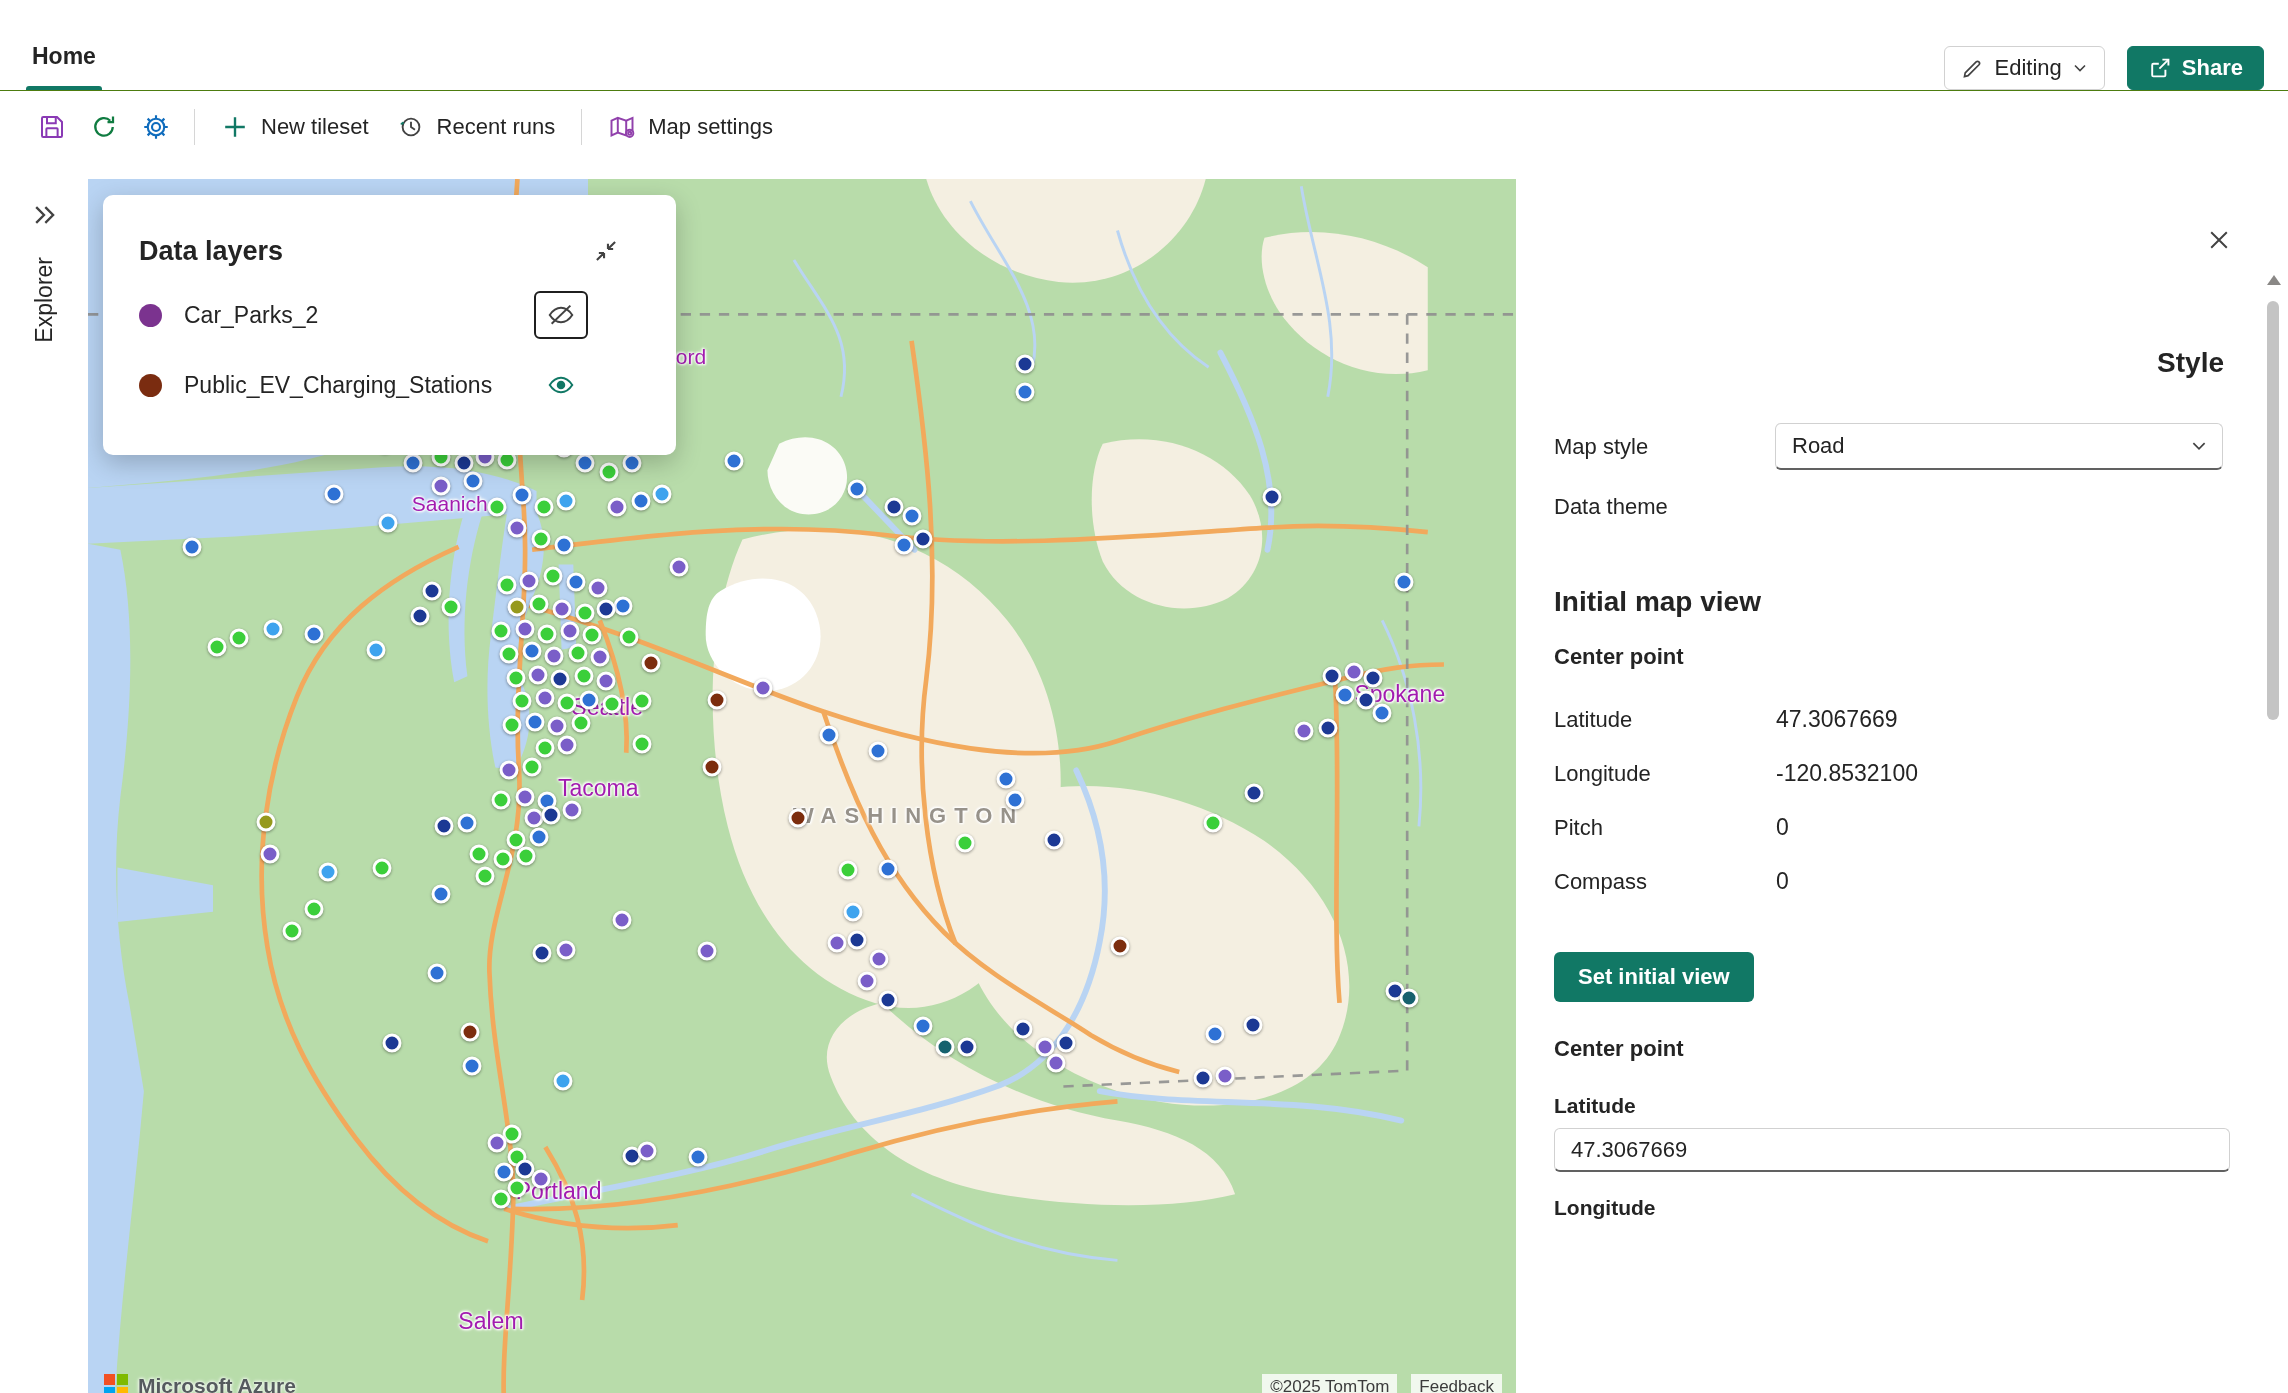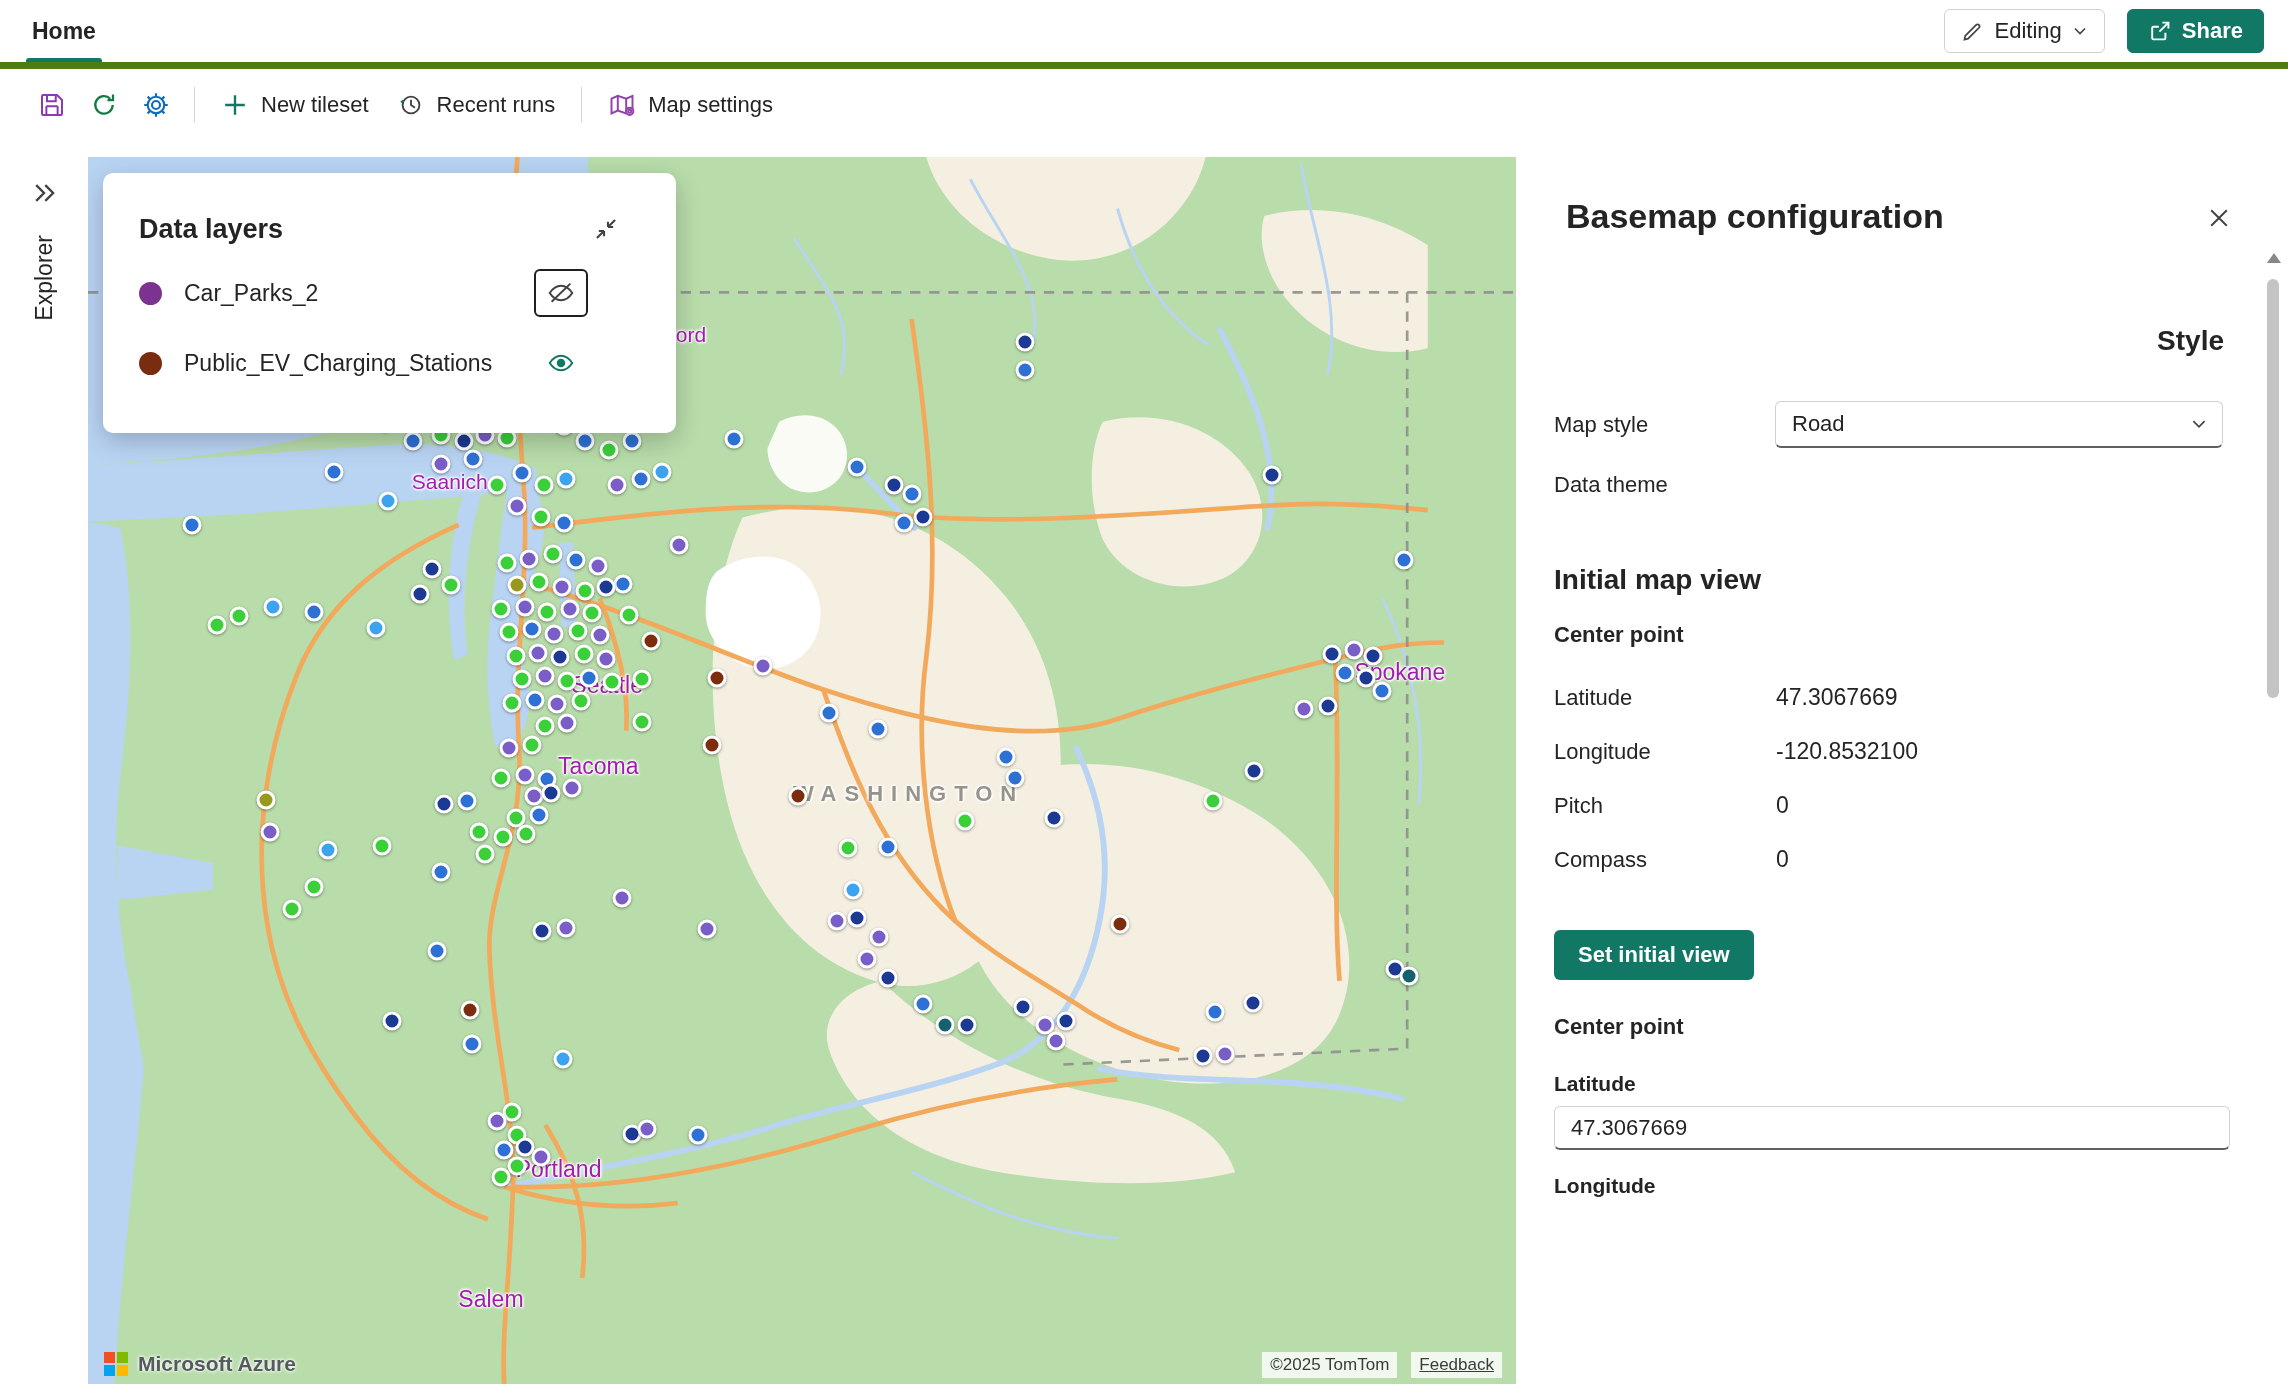--- a/index.html
+++ b/index.html
@@ -1,22 +1,22 @@
 <!DOCTYPE html>
 <html><head>
 <meta charset="utf-8">
 <style>
   html,body{margin:0;padding:0;width:2288px;height:1393px;overflow:hidden;background:#fff;
     font-family:"Liberation Sans","DejaVu Sans",sans-serif;color:#242424;}
   *{box-sizing:border-box;}
   .app{position:relative;width:2288px;height:1393px;background:#fff;}
 
   
-  .tabbar{position:relative;height:69px;display:flex;align-items:center;
-    padding:0 24px 0 26px;border-bottom:7px solid #4d7c0f;background:#fff;}
+  .tabbar{position:relative;height:69px;display:flex;align-items:flex-end;
+    padding:0 24px 0 26px;border-bottom:1px solid #4d7c0f;background:#fff;margin-top:22px;}
   .home-tab{position:relative;height:100%;display:flex;align-items:center;padding:0 6px;
     font-size:23px;font-weight:700;color:#242424;cursor:default;}
   .home-tab::after{content:"";position:absolute;left:0;right:0;bottom:0;height:4px;
     background:#117865;border-radius:3px 3px 0 0;}
   .tabbar-right{margin-left:auto;display:flex;align-items:center;gap:22px;}
   .btn-outline{display:flex;align-items:center;gap:10px;height:44px;padding:0 16px;
     background:#fff;border:1px solid #d1d1d1;border-radius:6px;font-size:22px;color:#242424;cursor:pointer;}
   .btn-share{display:flex;align-items:center;gap:10px;height:44px;padding:0 20px;
     background:#117865;border:1px solid #117865;border-radius:6px;font-size:22px;font-weight:600;color:#fff;cursor:pointer;}
   .icon-svg{display:block;}
@@ -485,21 +485,20 @@
       </div>
       <div class="attr-right">
         <span class="attr-chip">©2025 TomTom</span>
         <span class="attr-chip feedback">Feedback</span>
       </div>
     </div>
 
     <aside class="bm-panel">
       <div class="bm-inner">
         <div class="bm-title-row">
-          <h1 class="bm-title" style="margin:0;">Basemap configuration</h1>
           <button class="bm-close">
             <svg class="icon-svg" width="26" height="26" viewBox="0 0 20 20" fill="none" stroke="#424242" stroke-width="1.5">
                 <path d="M4 4 L16 16 M16 4 L4 16"></path>
               </svg>
           </button>
         </div>
 
         <h2 class="sec-heading sec-style" style="margin:86px 0 0;text-align:right;">Style</h2>
 
         <div class="combo-row">

